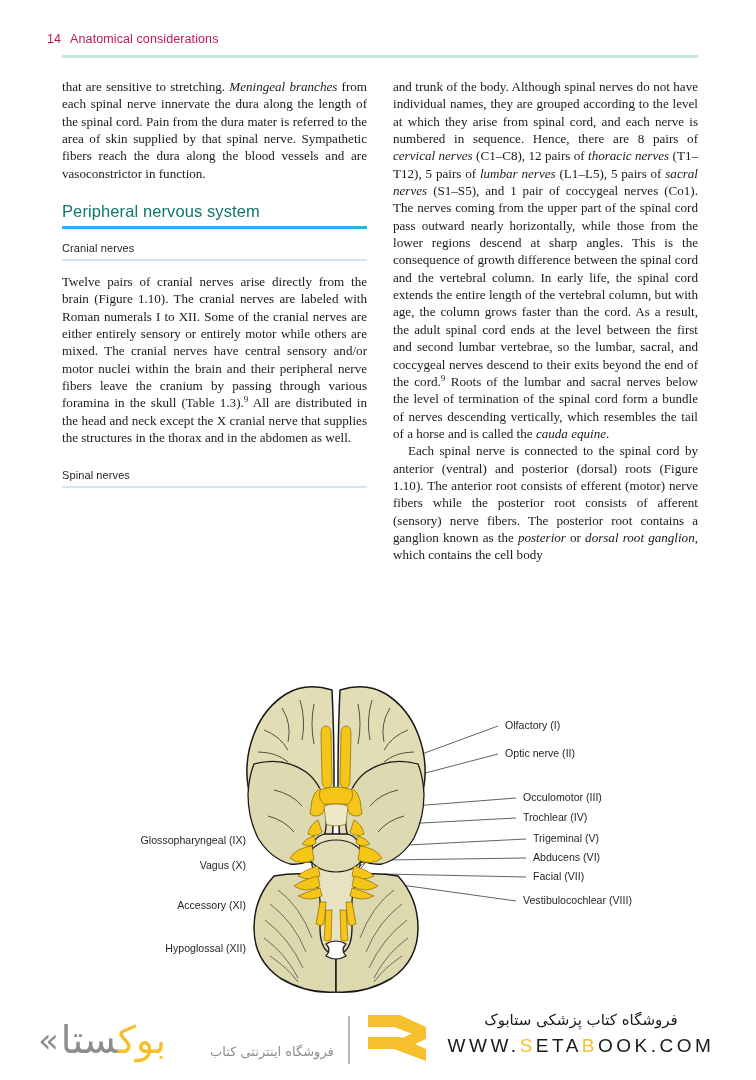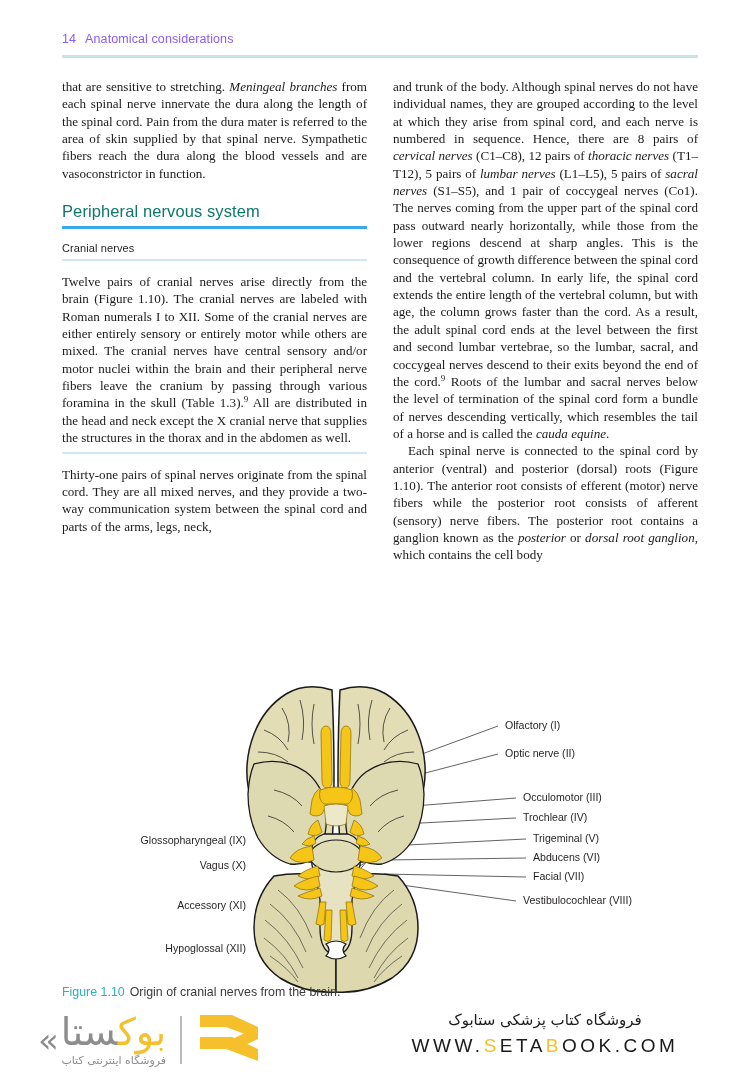--- a/index.html
+++ b/index.html
@@ -12,25 +12,25 @@
   #page {
     position: relative;
     width: 756px; height: 1080px;
     overflow: hidden;
     background: #fff;
   }
 
   
   .runhead {
     position: absolute;
-    left: 62px; top: 32px;
+    left: 47px; top: 32px;
     width: 636px;
     font-family: "Liberation Sans", sans-serif;
     font-size: 12.5px;
-    color: #8b5cf6;
+    color: #be185d;
     letter-spacing: .1px;
   }
   .runhead .folio { margin-right: 9px; }
   .runhead-rule {
     position: absolute;
     left: 62px; top: 55px;
     width: 636px; height: 3px;
     background: #c7e4e3;
   }
 
@@ -134,42 +134,43 @@
     font-family: "DejaVu Sans", sans-serif;
     font-size: 38px;
     direction: rtl;
     line-height: 1;
     color: #8d8d8d;
     letter-spacing: -1px;
   }
   .logo-word .gold { color: #f6c02c; }
   .logo-sub {
     font-family: "DejaVu Sans", sans-serif;
-    font-size: 11px;
+    font-size: 13px;
     direction: rtl;
     color: #8d8d8d;
     text-align: right;
     margin-top: 3px;
+    margin-left: 44px;
   }
   .logo-chev {
     font-family: "DejaVu Sans", sans-serif;
     font-size: 34px;
     color: #8d8d8d;
     margin-right: 2px;
   }
   .logo-divider {
     width: 2px; height: 48px;
     background: #b9b9b9;
     margin: 0 14px;
   }
   .logo-mark { width: 74px; height: 58px; }
 
   .footer-right {
     position: absolute;
-    left: 380px; top: 10px;
+    left: 416px; top: 10px;
     width: 330px;
     text-align: center;
   }
   .footer-fa {
     font-family: "DejaVu Sans", sans-serif;
     font-size: 15px;
     direction: rtl;
     color: #1a1a1a;
     margin-bottom: 6px;
   }
@@ -199,23 +200,23 @@
       <p class="body noindent"><span>that are sensitive to stretching. </span><span class="it">Meningeal branches</span><span> from each spinal nerve innervate the dura along the length of the spinal cord. Pain from the dura mater is referred to the area of skin supplied by that spinal nerve. Sympathetic fibers reach the dura along the blood vessels and are vasoconstrictor in function.</span></p>
 
       <div class="h-a">Peripheral nervous system</div>
       <div class="h-a-rule"></div>
 
       <div class="h-b">Cranial nerves</div>
       <div class="h-b-rule"></div>
 
       <p class="body noindent"><span>Twelve pairs of cranial nerves arise directly from the brain (Figure 1.10). The cranial nerves are labeled with Roman numerals I to XII. Some of the cranial nerves are either entirely sensory or entirely motor while others are mixed. The cranial nerves have central sensory and/or motor nuclei within the brain and their peripheral nerve fibers leave the cranium by passing through various foramina in the skull (Table 1.3).</span><sup>9</sup><span> All are distributed in the head and neck except the X cranial nerve that supplies the structures in the thorax and in the abdomen as well.</span></p>
 
+      <div class="h-b gap-before">Spinal nerves</div>
       <div class="h-b-rule"></div>
 
-      <p class="body noindent">Thirty-one pairs of spinal nerves originate from the spinal cord. They are all mixed nerves, and they provide a two-way communication system between the spinal cord and parts of the arms, legs, neck,</p>
     </div>
 
     <div class="col">
 
       <p class="body noindent"><span>and trunk of the body. Although spinal nerves do not have individual names, they are grouped according to the level at which they arise from spinal cord, and each nerve is numbered in sequence. Hence, there are 8 pairs of </span><span class="it">cervical nerves</span><span> (C1–C8), 12 pairs of </span><span class="it">thoracic nerves</span><span> (T1–T12), 5 pairs of </span><span class="it">lumbar nerves</span><span> (L1–L5), 5 pairs of </span><span class="it">sacral nerves</span><span> (S1–S5), and 1 pair of coccygeal nerves (Co1). The nerves coming from the upper part of the spinal cord pass outward nearly horizontally, while those from the lower regions descend at sharp angles. This is the consequence of growth difference between the spinal cord and the vertebral column. In early life, the spinal cord extends the entire length of the vertebral column, but with age, the column grows faster than the cord. As a result, the adult spinal cord ends at the level between the first and second lumbar vertebrae, so the lumbar, sacral, and coccygeal nerves descend to their exits beyond the end of the cord.</span><sup>9</sup><span> Roots of the lumbar and sacral nerves below the level of termination of the spinal cord form a bundle of nerves descending vertically, which resembles the tail of a horse and is called the </span><span class="it">cauda equine</span><span>.</span></p>
 
       <p class="body"><span>Each spinal nerve is connected to the spinal cord by anterior (ventral) and posterior (dorsal) roots (Figure 1.10). The anterior root consists of efferent (motor) nerve fibers while the posterior root consists of afferent (sensory) nerve fibers. The posterior root contains a ganglion known as the </span><span class="it">posterior</span><span> or </span><span class="it">dorsal root ganglion</span><span>, which contains the cell body</span></p>
     </div>
   </div>
 
@@ -353,30 +354,27 @@
       </g>
       <g>
         <text class="fig-label" x="178" y="184" text-anchor="end">Glossopharyngeal (IX)</text>
         <text class="fig-label" x="178" y="209" text-anchor="end">Vagus (X)</text>
         <text class="fig-label" x="178" y="249" text-anchor="end">Accessory (XI)</text>
         <text class="fig-label" x="178" y="292" text-anchor="end">Hypoglossal (XII)</text>
       </g>
     </svg>
   </div>
 
-  <div class="fig-caption">
-    <span class="fignum">Figure 1.10</span><span>Origin of cranial nerves from the brain.</span>
-  </div>
 
   <div id="footer">
     <div id="footer-inner">
 
       <div class="logo-wrap">
         <span class="logo-chev">«</span>
-        <div style="display:flex;flex-direction:column;align-items:flex-end;">
+        <div style="display:flex;flex-direction:row;align-items:flex-end;">
           <div class="logo-word"><span class="gold">بوک</span><span>ستا</span></div>
           <div class="logo-sub">فروشگاه اینترنتی کتاب</div>
         </div>
         <div class="logo-divider"></div>
         <svg class="logo-mark" viewBox="0 0 74 58">
           <path d="M4 4 L36 4 L62 16 L62 28 L30 16 L4 16 Z" fill="#f6c02c"></path>
           <path d="M4 26 L36 26 L62 38 L62 50 L30 38 L4 38 Z" fill="#f6c02c"></path>
           <path d="M62 16 L62 28 L36 40 L36 28 Z" fill="#f6c02c"></path>
         </svg>
       </div>

